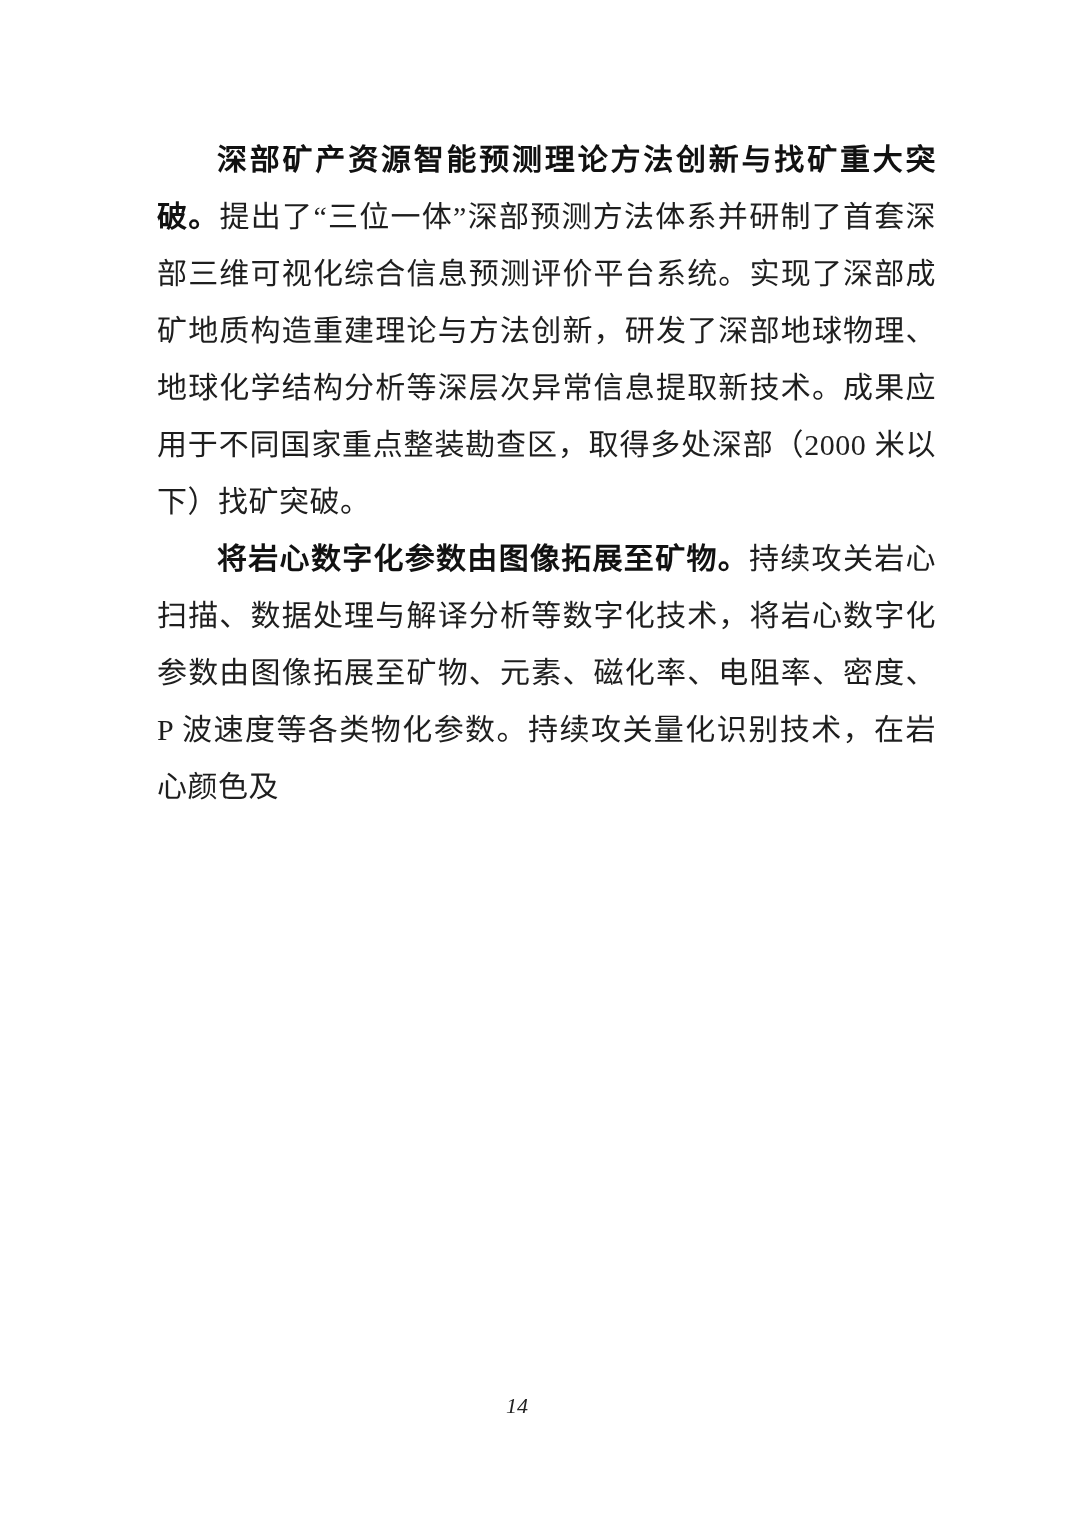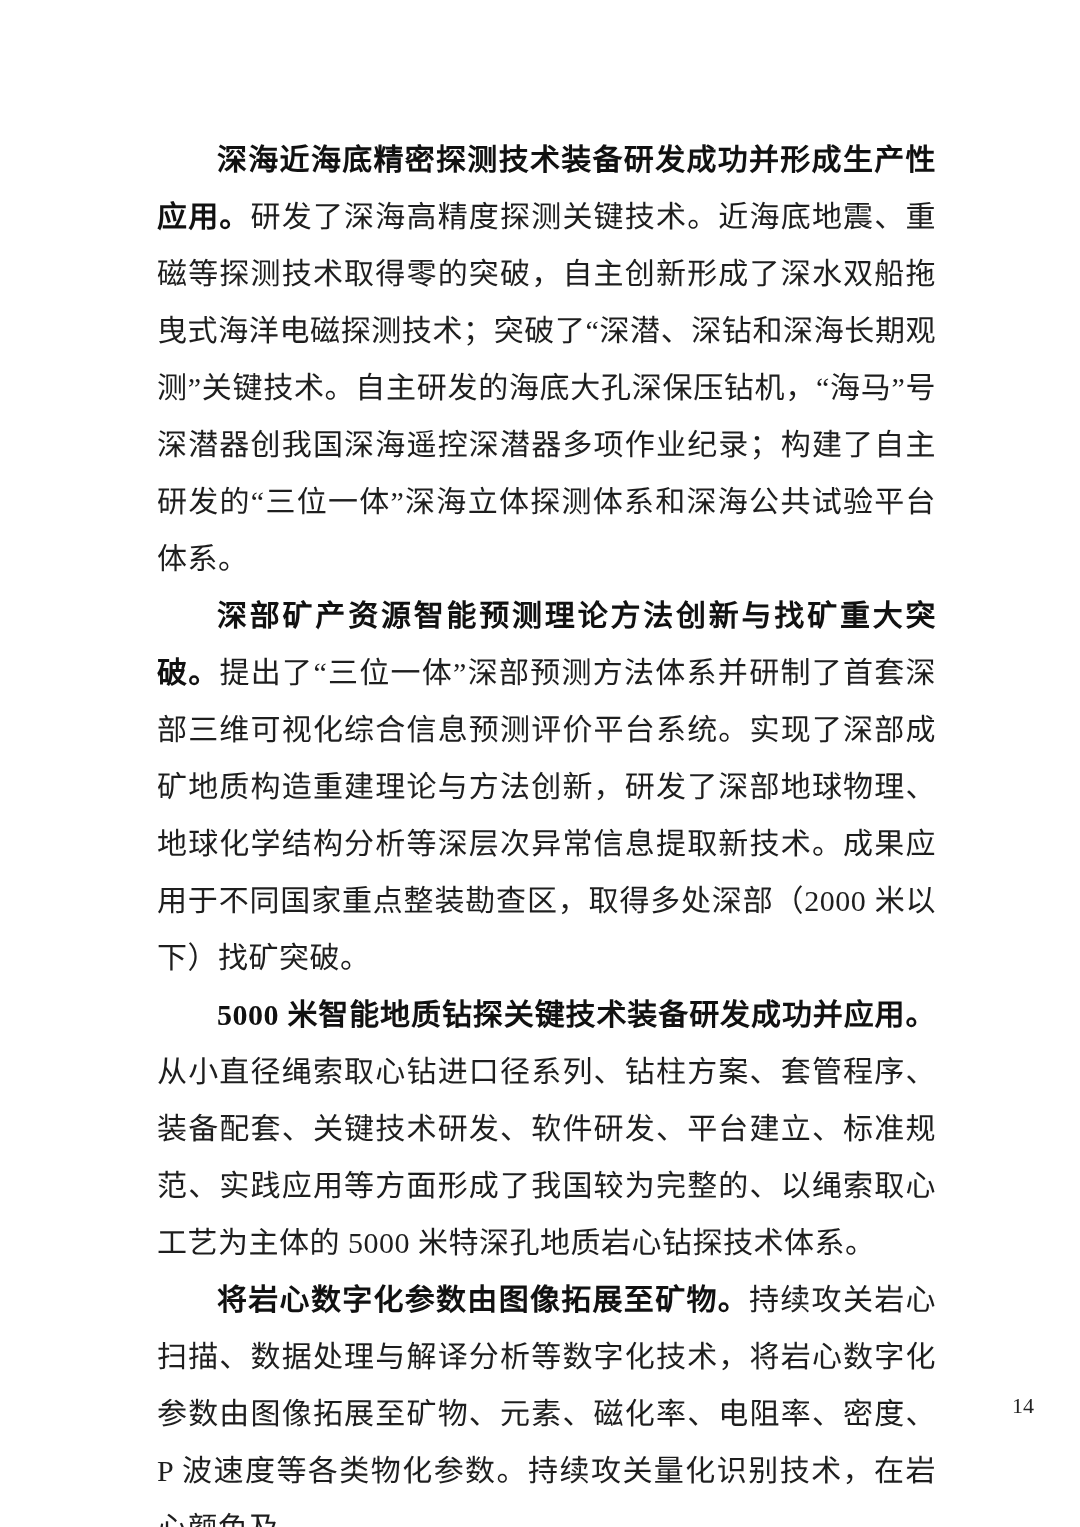--- a/index.html
+++ b/index.html
@@ -36,40 +36,39 @@
     color: #111111;
   }
   .para .body-text {
     font-weight: normal;
   }
   .footer {
     position: absolute;
     left: 0;
     top: 1393px;
     width: 1034px;
-    text-align: right;
+    text-align: center;
+    font-style: italic;
   }
   .page-number {
     font-size: 22px;
     color: #222222;
     font-family: "Liberation Serif", serif;
   }
 </style>
 </head>
 <body>
 
 <div class="page">
 
   <div class="content">
 
-    <p class="para"><span class="lead">深海近海底精密探测技术装备研发成功并形成生产性应用。</span><span class="body-text">研发了深海高精度探测关键技术。近海底地震、重磁等探测技术取得零的突破，自主创新形成了深水双船拖曳式海洋电磁探测技术；突破了“深潜、深钻和深海长期观测”关键技术。自主研发的海底大孔深保压钻机，“海马”号深潜器创我国深海遥控深潜器多项作业纪录；构建了自主研发的“三位一体”深海立体探测体系和深海公共试验平台体系。</span></p>
 
     <p class="para"><span class="lead">深部矿产资源智能预测理论方法创新与找矿重大突破。</span><span class="body-text">提出了“三位一体”深部预测方法体系并研制了首套深部三维可视化综合信息预测评价平台系统。实现了深部成矿地质构造重建理论与方法创新，研发了深部地球物理、地球化学结构分析等深层次异常信息提取新技术。成果应用于不同国家重点整装勘查区，取得多处深部（2000 米以下）找矿突破。</span></p>
 
-    <p class="para"><span class="lead">5000 米智能地质钻探关键技术装备研发成功并应用。</span><span class="body-text">从小直径绳索取心钻进口径系列、钻柱方案、套管程序、装备配套、关键技术研发、软件研发、平台建立、标准规范、实践应用等方面形成了我国较为完整的、以绳索取心工艺为主体的 5000 米特深孔地质岩心钻探技术体系。</span></p>
 
     <p class="para"><span class="lead">将岩心数字化参数由图像拓展至矿物。</span><span class="body-text">持续攻关岩心扫描、数据处理与解译分析等数字化技术，将岩心数字化参数由图像拓展至矿物、元素、磁化率、电阻率、密度、P 波速度等各类物化参数。持续攻关量化识别技术，在岩心颜色及</span></p>
 
   </div>
 
   <div class="footer">
     <span class="page-number">14</span>
   </div>
 
 </div>

